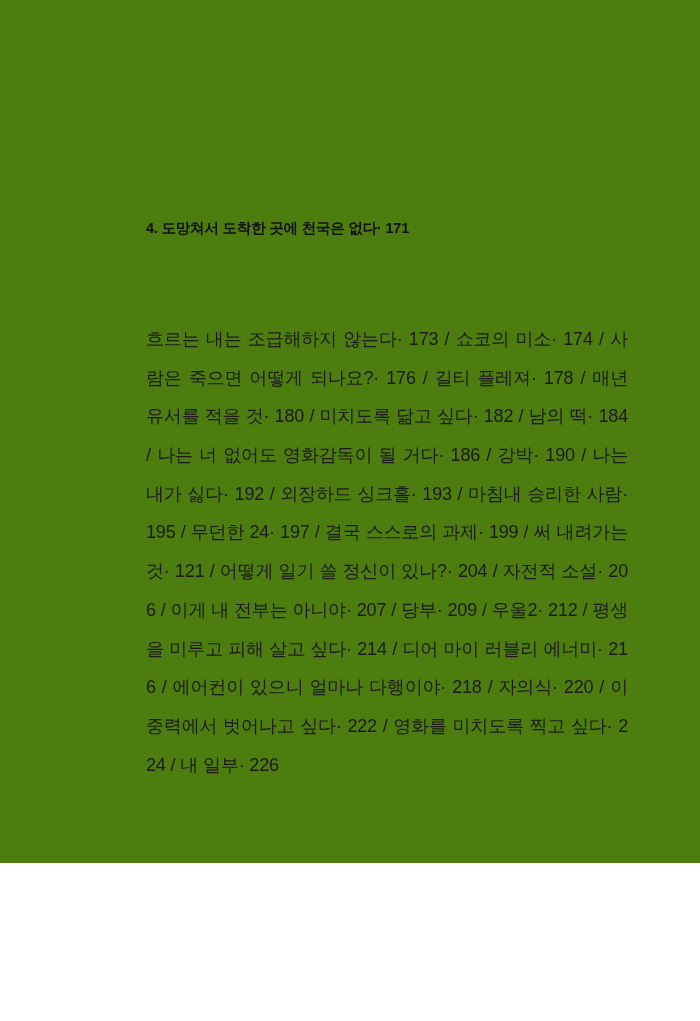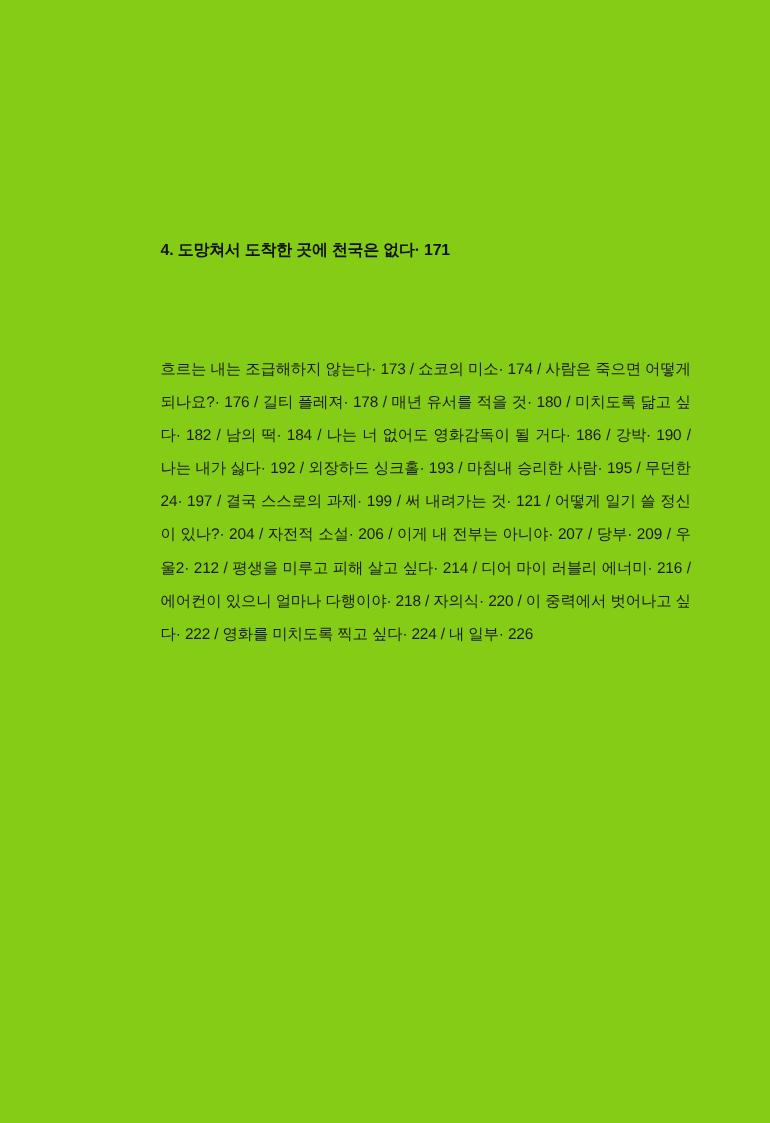--- a/index.html
+++ b/index.html
@@ -13,40 +13,40 @@
     font-family: "Liberation Sans", sans-serif;
     color: #1a1a1a;
     position: relative;
     overflow: hidden;
   }
   .page {
     position: absolute;
     left: 0;
     top: 0;
     width: 700px;
-    height: 1021px;
-    background: #84cc16;
+    height: 863px;
+    background: #4d7c0f;
   }
   .chapter-heading {
     position: absolute;
     left: 146px;
     top: 218px;
     width: 420px;
     font-size: 14.5px;
     font-weight: bold;
     letter-spacing: -0.2px;
     color: #111111;
     line-height: 1.4;
   }
   .contents-block {
     position: absolute;
     left: 146px;
     top: 320px;
     width: 482px;
-    font-size: 14px;
+    font-size: 18px;
     line-height: 2.15;
     letter-spacing: -0.15px;
     color: #1b1b1b;
     text-align: justify;
     text-justify: inter-character;
     word-break: break-all;
   }
 </style>
 </head>
 <body>

